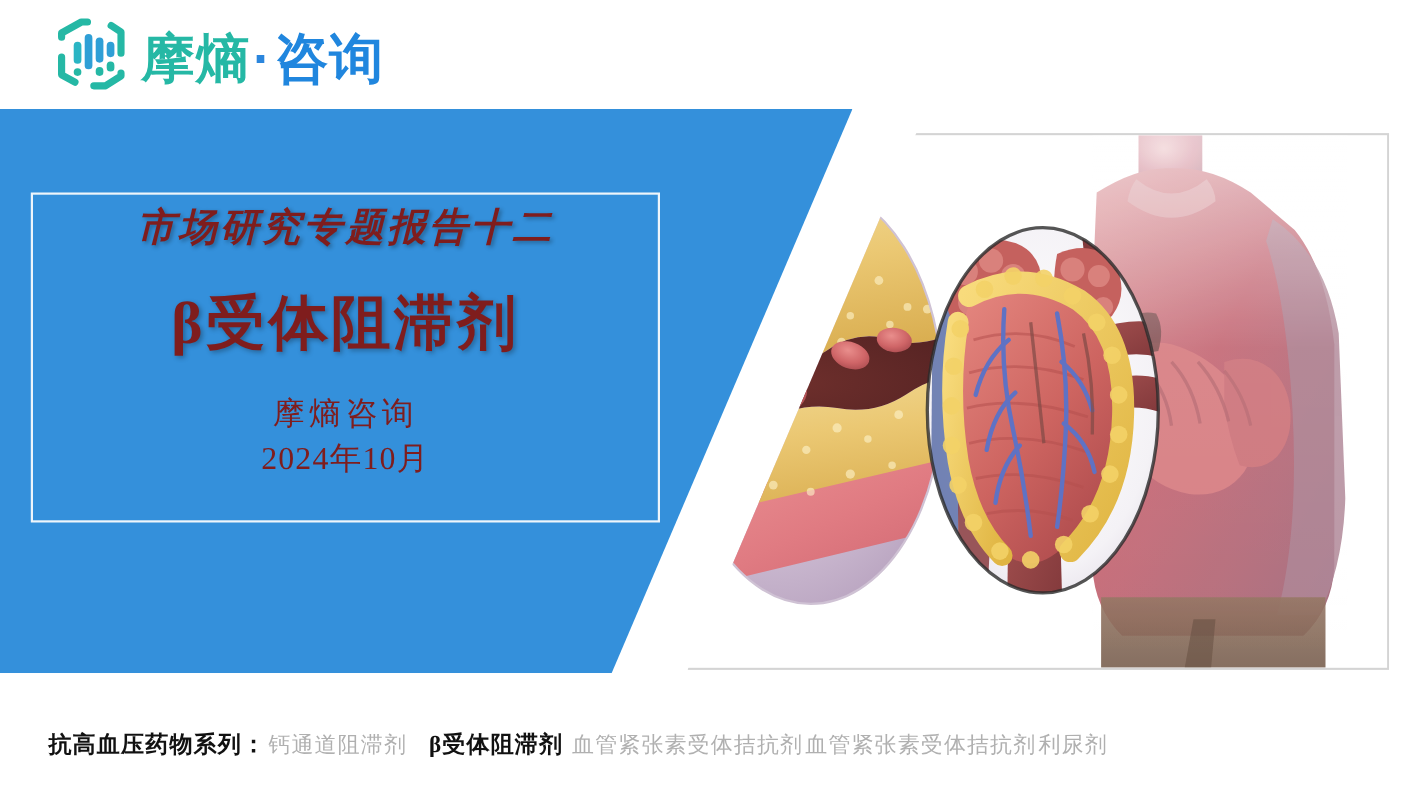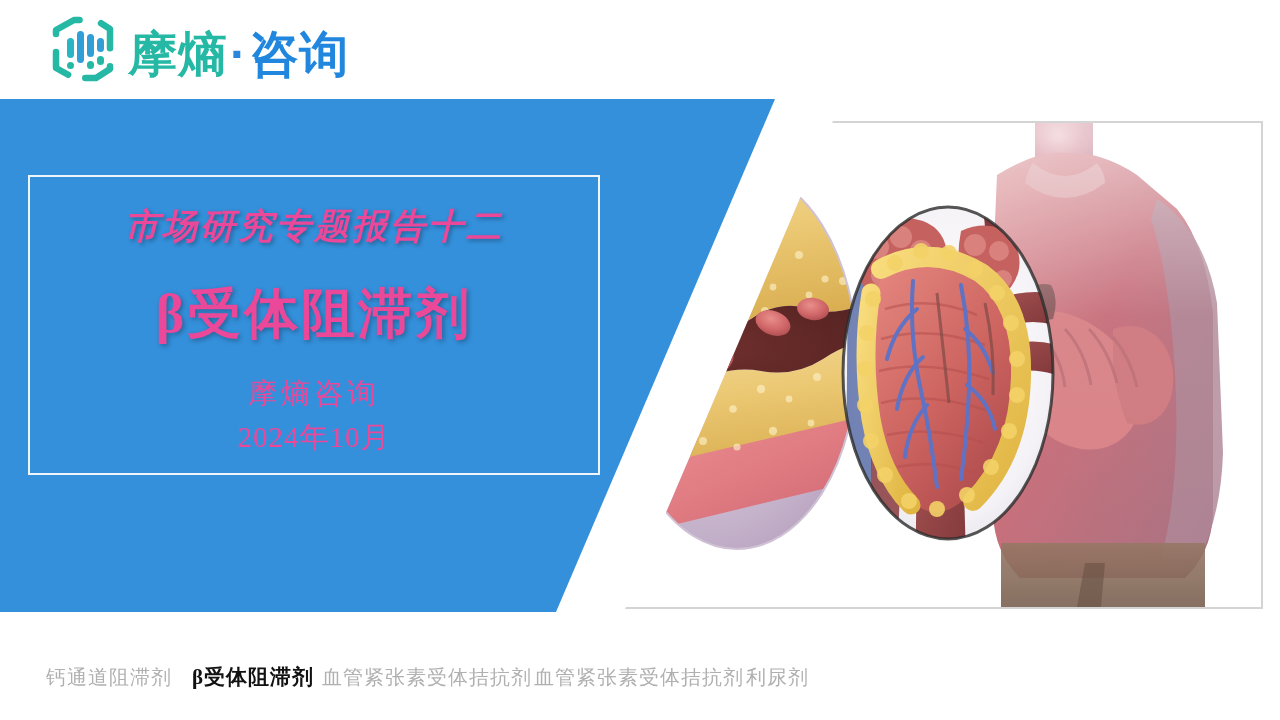--- a/index.html
+++ b/index.html
@@ -63,27 +63,27 @@
     position: absolute;
     left: 28px; top: 175px;
     width: 572px; height: 300px;
     border: 2px solid #eef5fb;
     box-sizing: border-box;
   }
 
   
   .title-block {
     position: absolute;
-    left: 28px; top: 185px;
+    left: 28px; top: 165px;
     width: 572px; height: 300px;
     display: flex;
     flex-direction: column;
     align-items: center;
     justify-content: flex-start;
-    color: #ec4899;
+    color: #7f1d1d;
     text-align: center;
     box-sizing: border-box;
     padding-top: 20px;
   }
   .report-series {
     font-family: "Liberation Serif", "DejaVu Serif", serif;
     font-size: 35px;
     font-weight: 700;
     font-style: italic;
     letter-spacing: 3px;
@@ -96,21 +96,21 @@
     font-family: "Liberation Serif", "DejaVu Serif", serif;
     font-size: 54px;
     font-weight: 700;
     letter-spacing: 3px;
     line-height: 1.15;
     text-shadow: 2px 2px 5px rgba(0,0,0,.30);
     white-space: nowrap;
   }
   .report-org {
     margin-top: 34px;
-    font-family: Liberation Mono, monospace;
+    font-family: Liberation Sans, sans-serif;
     font-size: 29px;
     letter-spacing: 4px;
     line-height: 1.2;
     white-space: nowrap;
   }
   .report-date {
     margin-top: 6px;
     font-family: "Liberation Serif", "DejaVu Serif", serif;
     font-size: 29px;
     letter-spacing: 1px;
@@ -469,20 +469,21 @@
             <path d="M372 170 Q378 226 384 280"></path>
             <path d="M420 180 Q430 226 428 272"></path>
           </g>
         </g>
         <ellipse cx="383" cy="250" rx="105" ry="166" fill="none" stroke="#2a2a2a" stroke-width="3" opacity="0.8"></ellipse>
       </g>
     </svg>
   </div>
 
   <div class="footer">
+    <span class="footer-label">抗高血压药物系列：</span>
     <span class="footer-item">钙通道阻滞剂</span>
     <span class="footer-item active">β受体阻滞剂</span>
     <span class="footer-item">血管紧张素受体拮抗剂</span>
     <span class="footer-item">血管紧张素受体拮抗剂</span>
     <span class="footer-item">利尿剂</span>
   </div>
 
 </div>
 
 </body></html>

